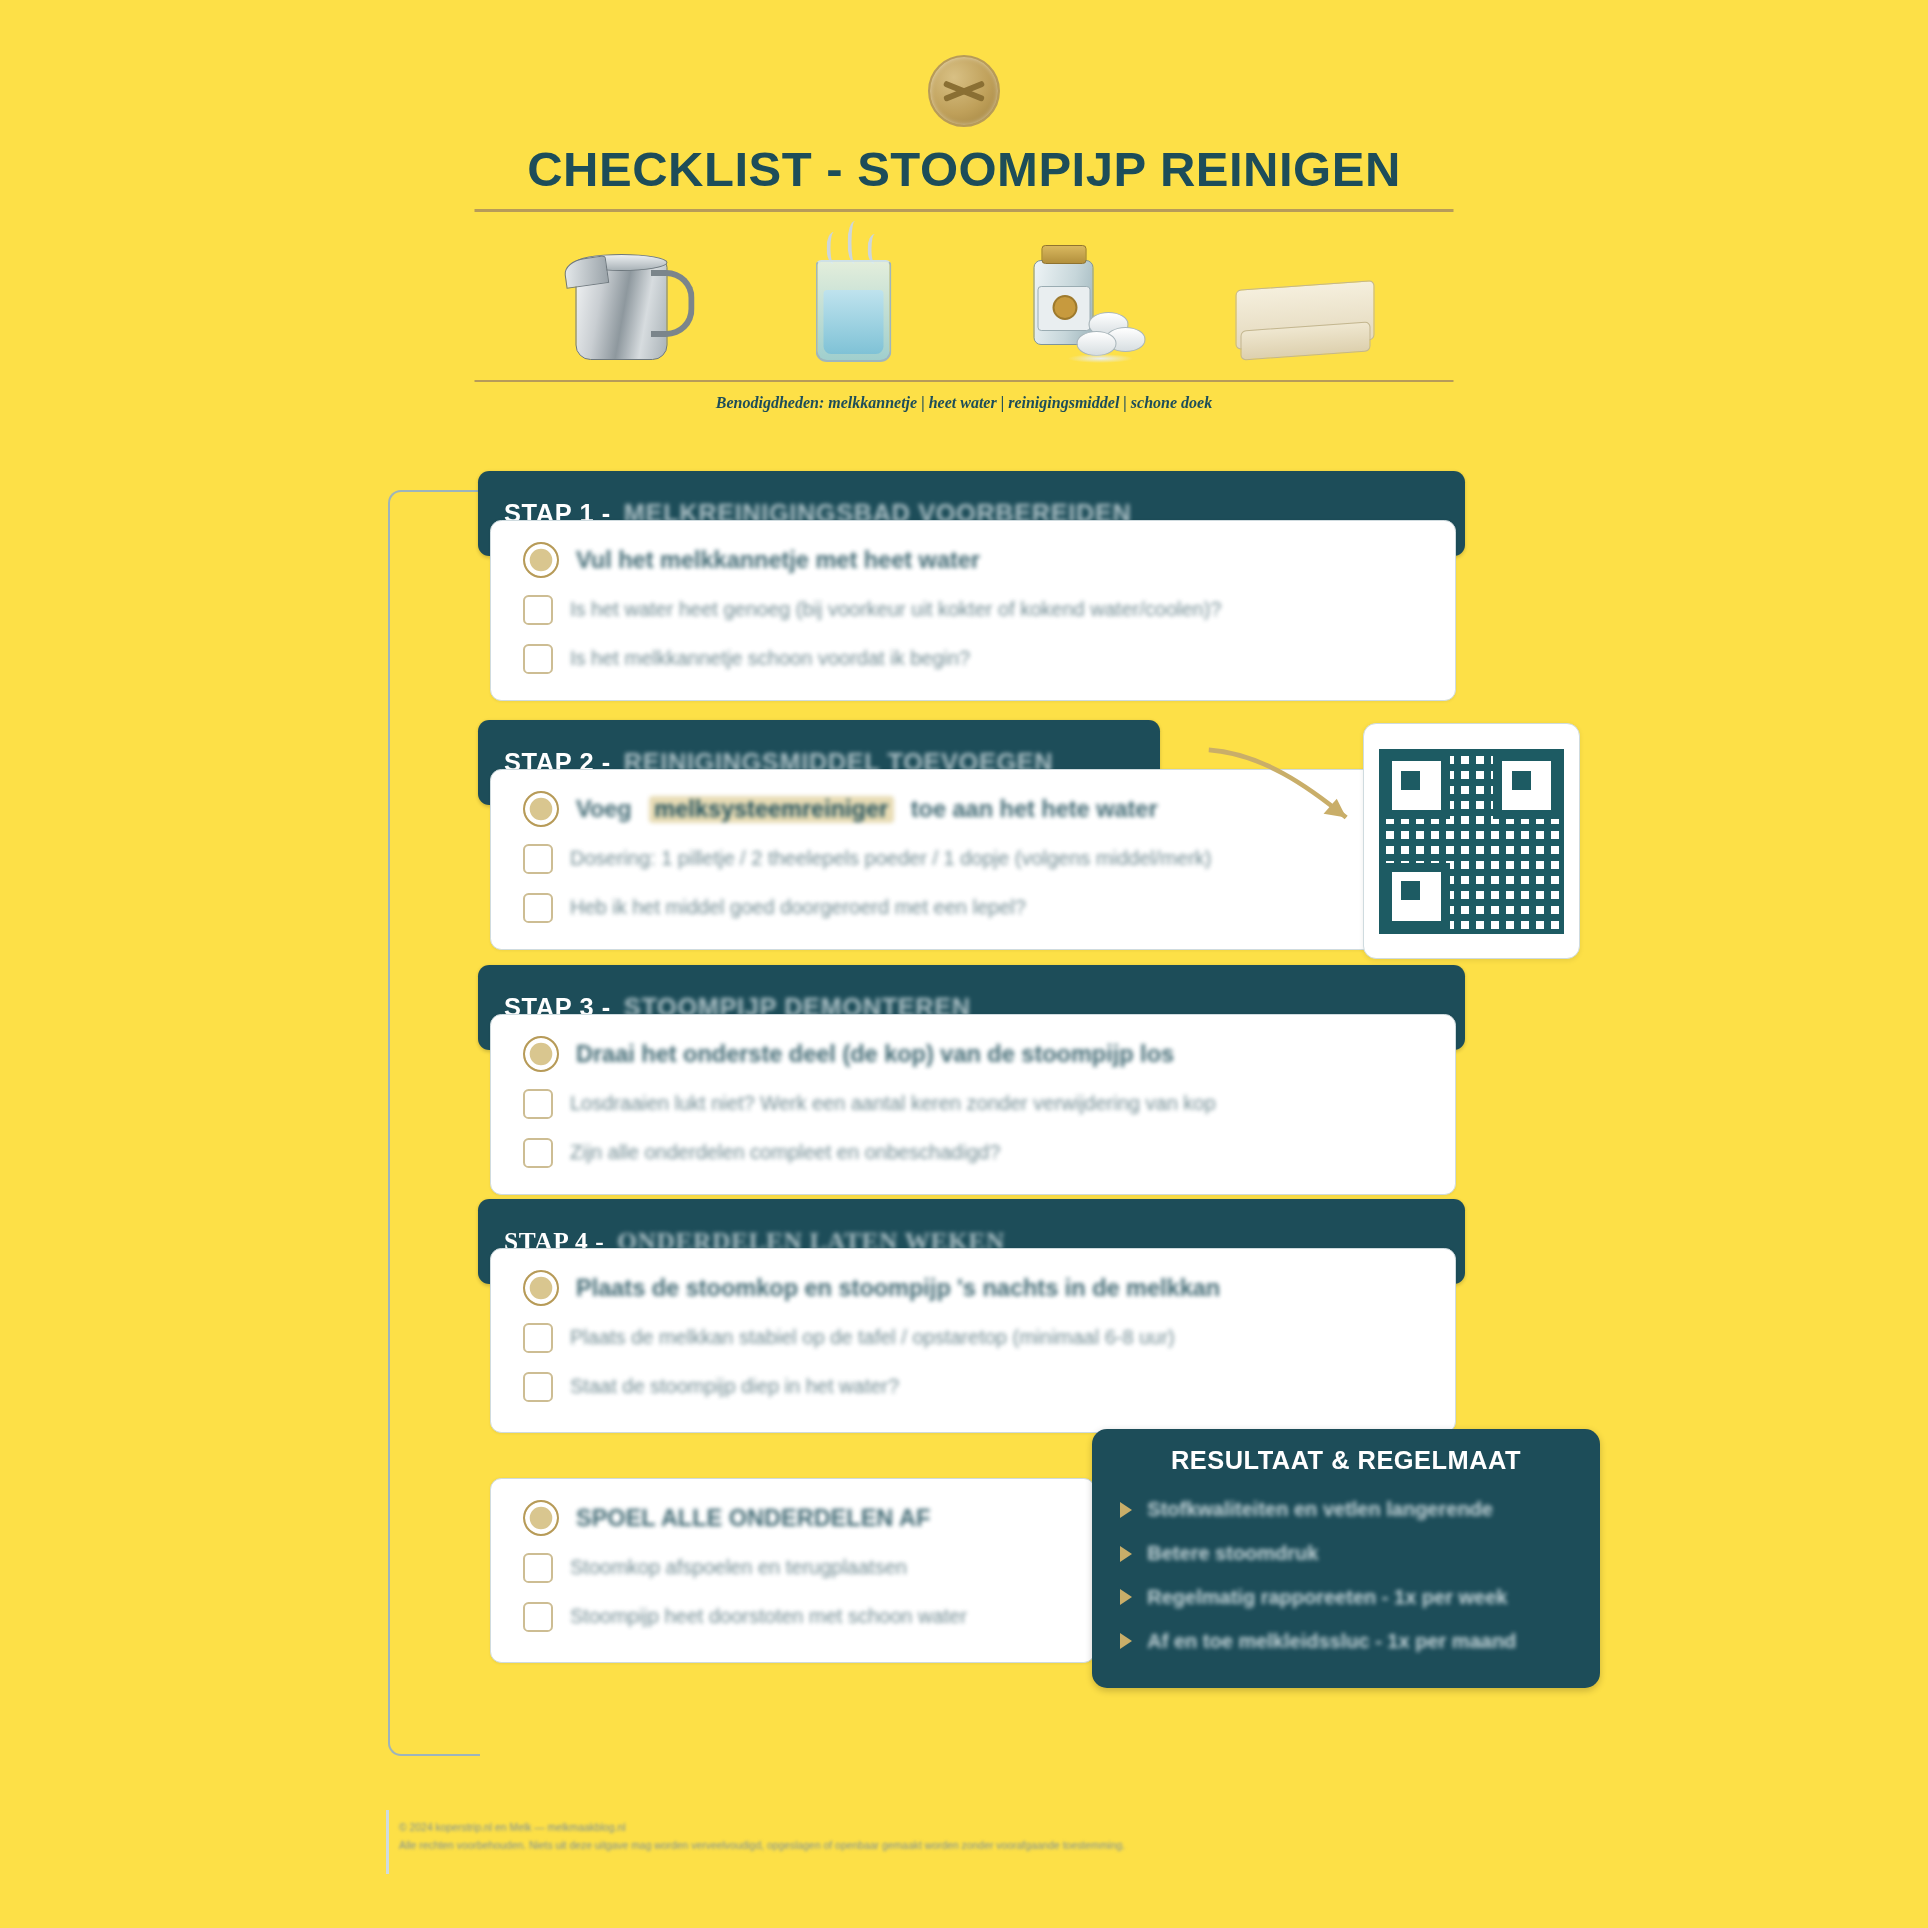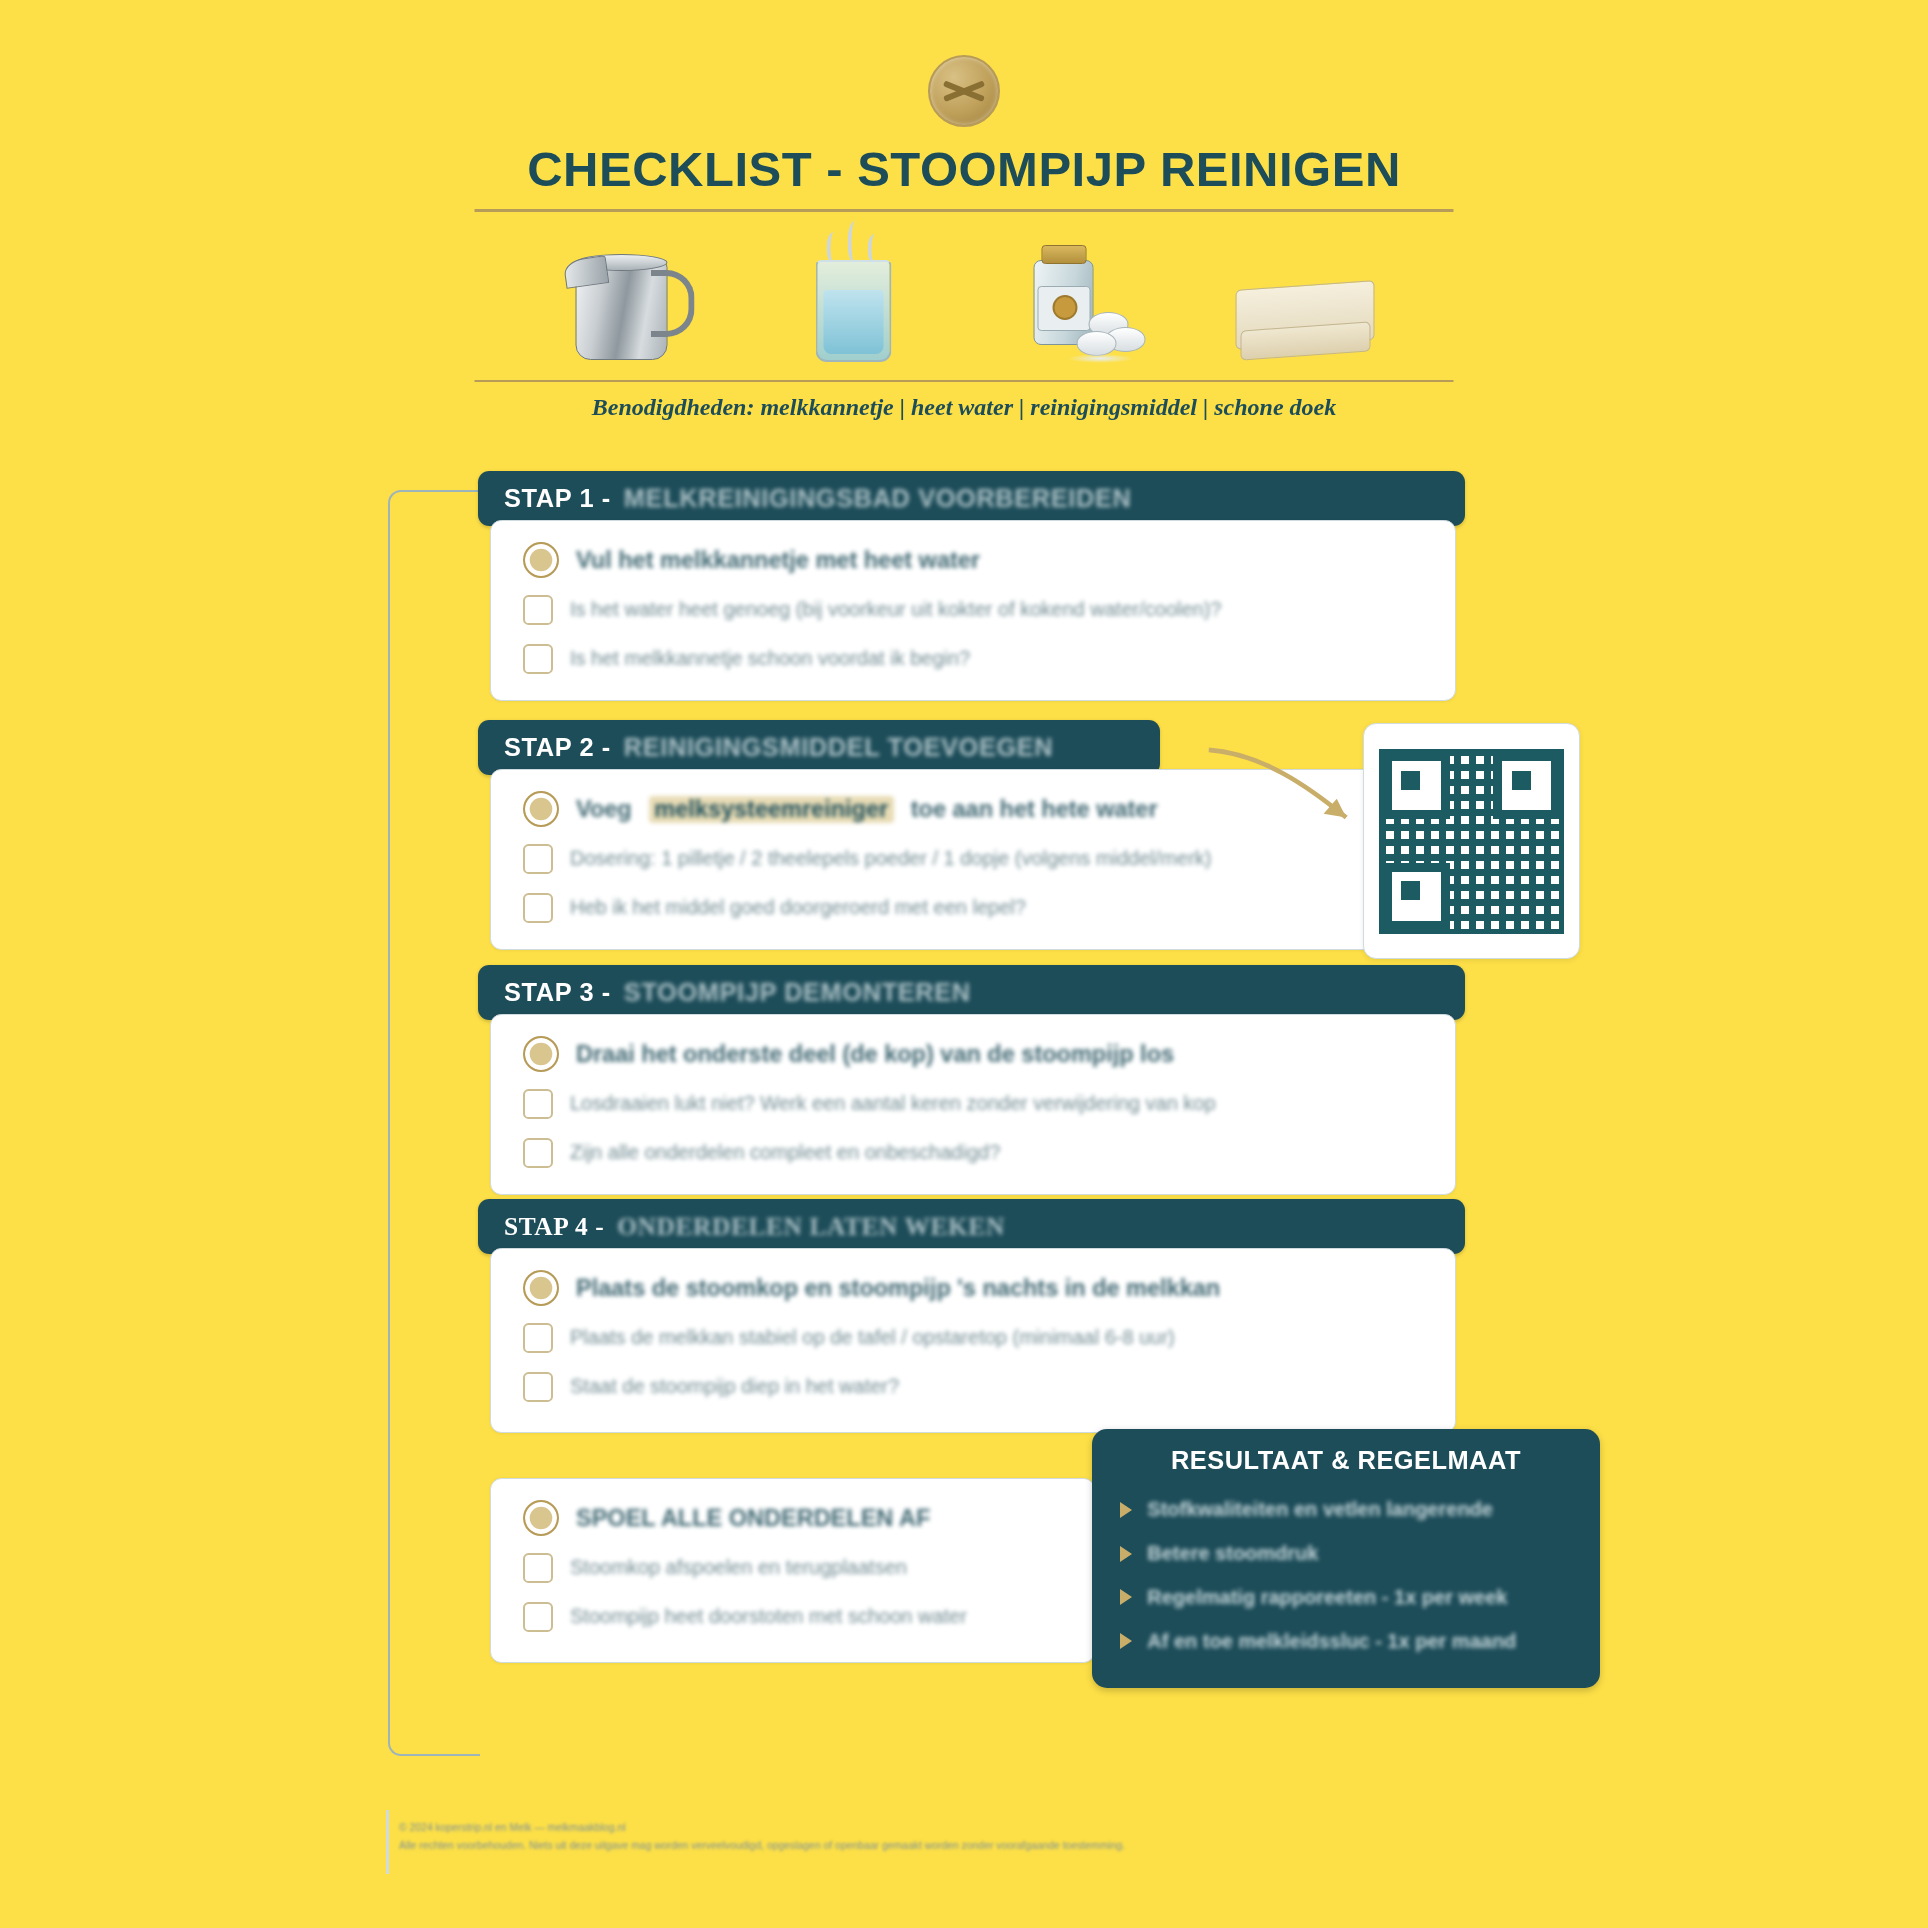--- a/index.html
+++ b/index.html
@@ -215,21 +215,21 @@
     background: #b79b59;
   }
   .needs {
     position: absolute;
     top: 394px;
     left: 0; width: 100%;
     text-align: center;
     font-family: "Liberation Serif", serif;
     font-style: italic;
     font-weight: bold;
-    font-size: 24px;
+    font-size: 16px;
     color: #1d4d59;
   }
 
   
   .connector {
     position: absolute;
     left: 388px;
     top: 490px;
     width: 90px;
     height: 1262px;
@@ -252,21 +252,21 @@
     width: 964px;
     border: 1.9px solid #cfdbdf;
     border-radius: 11.3px;
     background: #ffffff;
     box-shadow: 0 0.9px 2.8px rgba(0,0,0,0.06);
   }
   .step-header {
     background: #1d4d59;
     color: #ffffff;
     border-radius: 11.3px;
-    padding: 13px 26px;
+    padding: 28px 26px;
     font-size: 25.4px;
     font-weight: bold;
     letter-spacing: 0.6px;
     display: flex;
     align-items: center;
     gap: 13px;
     box-shadow: 0 1.9px 3.8px rgba(0,0,0,0.18);
   }
   .step-header .num { white-space: nowrap; }
   .step-header .ttl {

